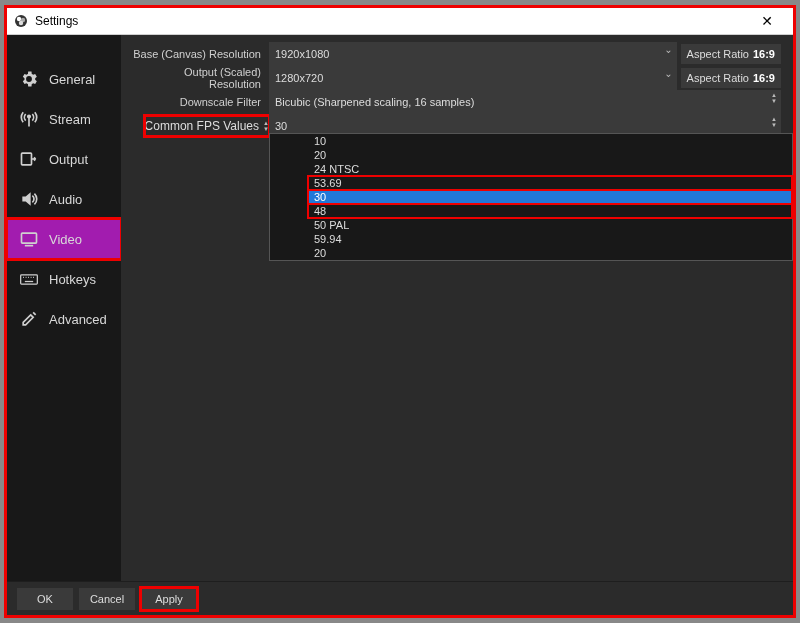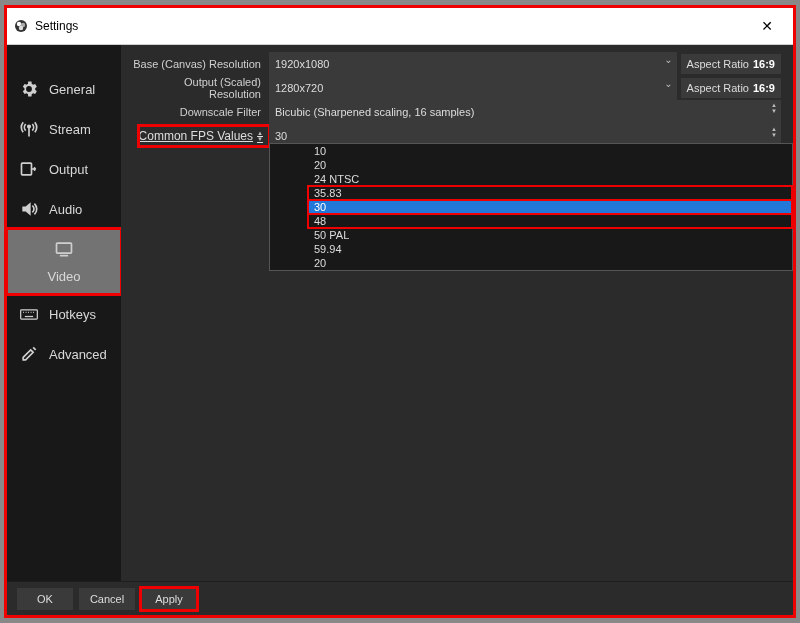--- a/index.html
+++ b/index.html
@@ -1,40 +1,40 @@
 <!DOCTYPE html>
 <html><head>
 <meta charset="utf-8">
 <style>
   * { box-sizing: border-box; margin: 0; padding: 0; font-family: "Segoe UI", Arial, sans-serif; }
   body { background: #888; display: flex; justify-content: center; align-items: center; height: 623px; width: 800px; }
   .frame { width: 792px; height: 613px; border: 3px solid #e00; background: #fff; display: flex; flex-direction: column; }
-  .titlebar { height: 36px; background: #fff; display: flex; align-items: center; padding: 0 6px; color: #000; font-size: 12px; }
+  .titlebar { height: 26px; background: #fff; display: flex; align-items: center; padding: 0 6px; color: #000; font-size: 12px; }
   .titlebar .appicon { width: 16px; height: 16px; margin-right: 6px; display: inline-flex; align-items:center; justify-content:center; }
   .titlebar .spacer { flex: 1; }
   .titlebar .close { width: 40px; text-align: center; font-size: 14px; cursor: pointer; }
   .client { flex: 1; background: #2b2b2b; display: flex; flex-direction: column; border-top: 1px solid #d0d0d0;}
   .body { flex: 1; display: flex; overflow: hidden; }
   .sidebar { width: 114px; background: #181818; padding-top: 24px; }
   .side-item { display: flex; align-items: center; gap: 10px; padding: 10px 12px; color: #d8d8d8; font-size: 13px; cursor: pointer; }
-  .side-item.active { background: #737373; flex-direction: column; }
+  .side-item.active { background: #a21caf; }
   .side-item .icon { width: 20px; height: 20px; display: inline-flex; align-items: center; justify-content: center; color: #cfcfcf; }
   .side-item svg { width: 20px; height: 20px; }
   .redbox-outline { outline: 3px solid #e00; outline-offset: -1px; }
 
   .main { flex: 1; background: #2b2b2b; padding: 8px 12px 8px 8px; position: relative; color: #ddd; font-size: 12px; }
   .row { display: flex; align-items: center; height: 22px; margin-bottom: 2px; }
   .row .lbl { width: 140px; text-align: right; padding-right: 8px; color: #d0d0d0; font-size: 11px; }
   .row .combo { flex: 1; height: 24px; background: #3a3a3a; display: flex; align-items: center; padding: 0 6px; font-size: 11px; position: relative; }
   .row .combo .chev { position: absolute; right: 4px; top: 2px; color: #bbb; font-size: 10px; }
   .row .aspect { margin-left: 4px; height: 20px; background: #3a3a3a; display: flex; align-items: center; padding: 0 6px; font-size: 11px; }
   .row .aspect b { margin-left: 4px; color: #fff; }
   .row .spin { position: absolute; right: 4px; top: 2px; display: flex; flex-direction: column; font-size: 6px; line-height: 6px; color: #bbb; }
 
-  .fps-lbl-box { display:inline-flex; align-items:center; background:#2b2b2b; height:20px; padding-right:6px; position:relative;text-decoration:underline;}
+  .fps-lbl-box { display:inline-flex; align-items:center; background:#2b2b2b; height:20px; padding-right:0; position:relative;}
   .fps-lbl-box .spin2 { display:flex; flex-direction:column; font-size:6px; line-height:6px; color:#bbb; margin-left:4px;}
   .fps-row .lbl-wrap { width:140px; display:flex; justify-content:flex-end;}
 
   .dropdown { position: absolute; left: 148px; right: 0; top: 98px; background: #181818; border: 1px solid #555; padding-left: 38px; }
   .dropdown .opt { padding: 0 6px; font-size: 11px; line-height: 14px; color: #ddd; cursor: pointer; }
   .dropdown .opt.sel { background: #2178d8; color: #fff; }
   .dropdown .opt.red { outline: 2px solid #e00; outline-offset:-1px; position: relative; z-index: 1;}
 
   .footer { height: 34px; background: #2b2b2b; display: flex; align-items: center; gap: 6px; padding: 0 10px; border-top: 1px solid #1e1e1e;}
   .btn { min-width: 56px; height: 22px; background: #3a3a3a; color: #ddd; font-size: 11px; display: inline-flex; align-items: center; justify-content: center; padding: 0 10px; cursor: pointer; }
@@ -184,21 +184,21 @@
                 <span>▲</span>
                 <span>▼</span>
               </span>
           </div>
         </div>
 
         <div class="dropdown">
           <div class="opt">10</div>
           <div class="opt">20</div>
           <div class="opt">24 NTSC</div>
-          <div class="opt red">35.83</div>
+          <div class="opt red">53.69</div>
           <div class="opt sel red">30</div>
           <div class="opt red">48</div>
           <div class="opt">50 PAL</div>
           <div class="opt">59.94</div>
           <div class="opt">20</div>
         </div>
 
       </div>
     </div>
 

